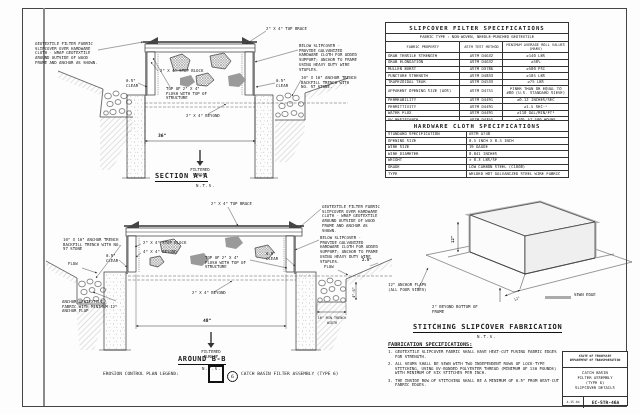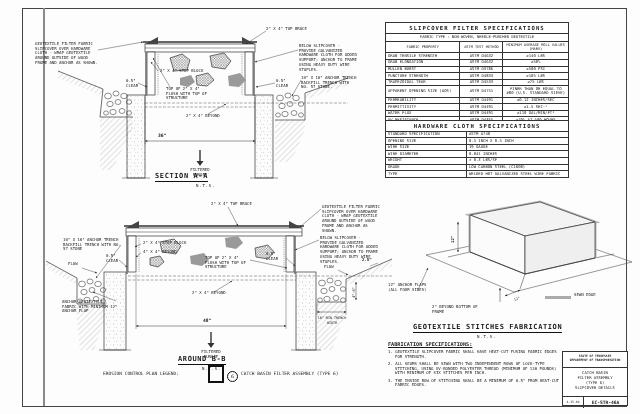--- a/index.html
+++ b/index.html
@@ -367,21 +367,21 @@
       </tr>
 </tbody>
   </table>
 
 <div class="lb" style="left:388px;top:283px;width:44px">12" ANCHOR FLAPS (ALL FOUR SIDES)</div>
 <div class="sewn-bar"></div>
 <div class="lb nw" style="left:574px;top:293px">SEWN EDGE</div>
 <div class="lb" style="left:432px;top:305px;width:52px">2" BEYOND BOTTOM OF FRAME</div>
 <div class="lb nw vt dim" style="left:451px;top:243px;font-size:4px">12"</div>
 <div class="lb nw" style="left:514px;top:297px;font-size:3.5px;transform:rotate(-22deg)">12"</div>
-<div class="stitle" style="left:413px;top:323px">GEOTEXTILE STITCHES FABRICATION</div>
+<div class="stitle" style="left:413px;top:323px">STITCHING SLIPCOVER FABRICATION</div>
 <div class="nts" style="left:477px;top:334px">N.T.S.</div>
 <div class="fab-head">FABRICATION SPECIFICATIONS:</div>
 <div class="fabnotes">
   <div class="fn">1. GEOTEXTILE SLIPCOVER FABRIC SHALL HAVE HEAT-CUT FUSING FABRIC EDGES FOR STRENGTH.</div>
   <div class="fn">2. ALL SEAMS SHALL BE SEWN WITH TWO INDEPENDENT ROWS OF LOCK-TYPE STITCHING, USING UV-BONDED POLYESTER THREAD (MINIMUM OF 130 POUNDS) WITH MINIMUM OF SIX STITCHES PER INCH.</div>
   <div class="fn">3. THE INSIDE ROW OF STITCHING SHALL BE A MINIMUM OF 0.5" FROM HEAT-CUT FABRIC EDGES.</div>
 </div>
 
 <div class="lb nw" style="left:103px;top:372px;font-size:4.5px">EROSION CONTROL PLAN LEGEND:</div>
 <div class="legend-box"></div>

